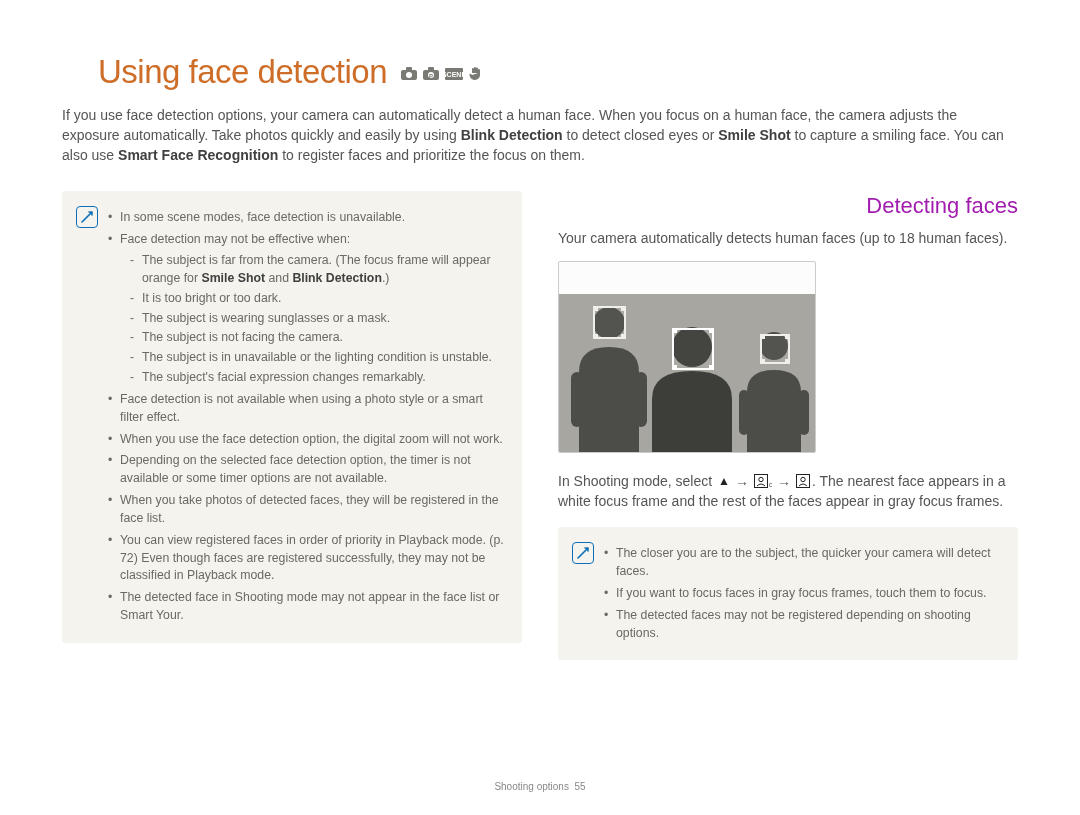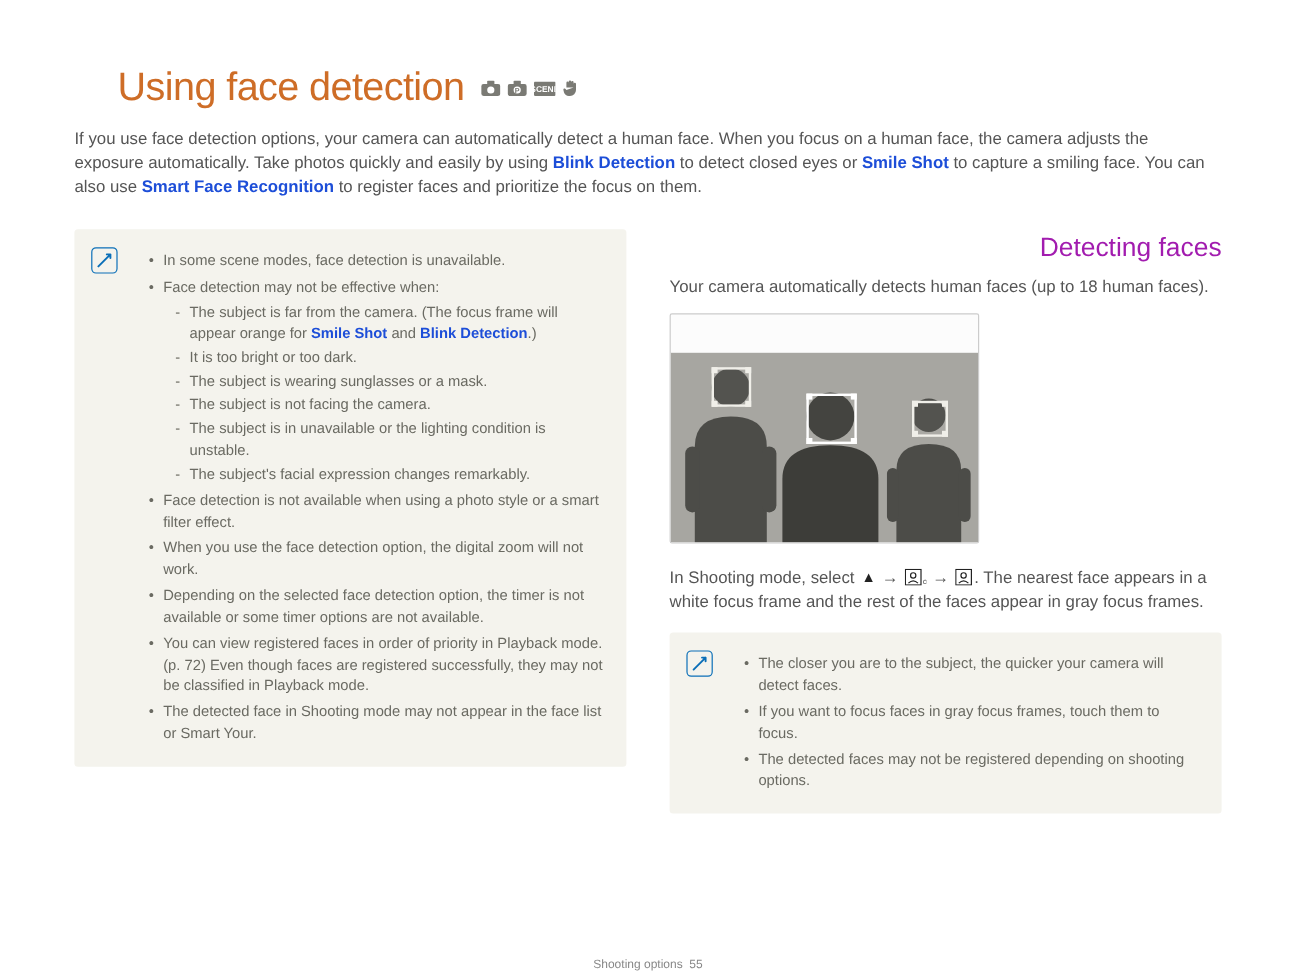--- a/index.html
+++ b/index.html
@@ -38,36 +38,36 @@
   .title-icons span {
     font-size: 14px;
     color: #7a7a74;
   }
   .intro {
     font-size: 14px;
     color: #555;
     line-height: 1.45;
     margin-bottom: 26px;
   }
-  b { color: #1d4ed8; font-weight: 700; }
+  b { color: #404040; font-weight: 700; }
   .columns {
     display: flex;
     gap: 36px;
     align-items: flex-start;
   }
   .col {
     flex: 1 1 0;
     min-width: 0;
   }
   .notebox {
     background: #f4f3ed;
     border-radius: 3px;
     padding: 14px 18px 14px 14px;
     display: flex;
-    gap: 26px;
+    gap: 10px;
     font-size: 12.3px;
     color: #6a6a62;
     line-height: 1.45;
   }
   .notebox .ico {
     flex: 0 0 auto;
     width: 20px;
     height: 20px;
     border: 1.5px solid #0b6fb8;
     border-radius: 4px;
@@ -205,20 +205,21 @@
               <li>It is too bright or too dark.</li>
               <li>The subject is wearing sunglasses or a mask.</li>
               <li>The subject is not facing the camera.</li>
               <li>The subject is in unavailable or the lighting condition is unstable.</li>
               <li>The subject's facial expression changes remarkably.</li>
             </ul>
           </li>
           <li>Face detection is not available when using a photo style or a smart filter effect.</li>
           <li>When you use the face detection option, the digital zoom will not work.</li>
           <li>Depending on the selected face detection option, the timer is not available or some timer options are not available.</li>
+          <li>When you take photos of detected faces, they will be registered in the face list.</li>
           <li>You can view registered faces in order of priority in Playback mode. (p. 72)  Even though faces are registered successfully, they may not be classified in Playback mode.</li>
           <li>The detected face in Shooting mode may not appear in the face list or Smart Your.</li>
         </ul>
       </div>
     </div>
 
     <div class="col">
       <div class="subhead">Detecting faces</div>
       <div class="right-intro">Your camera automatically detects human faces (up to 18 human faces).</div>
 

